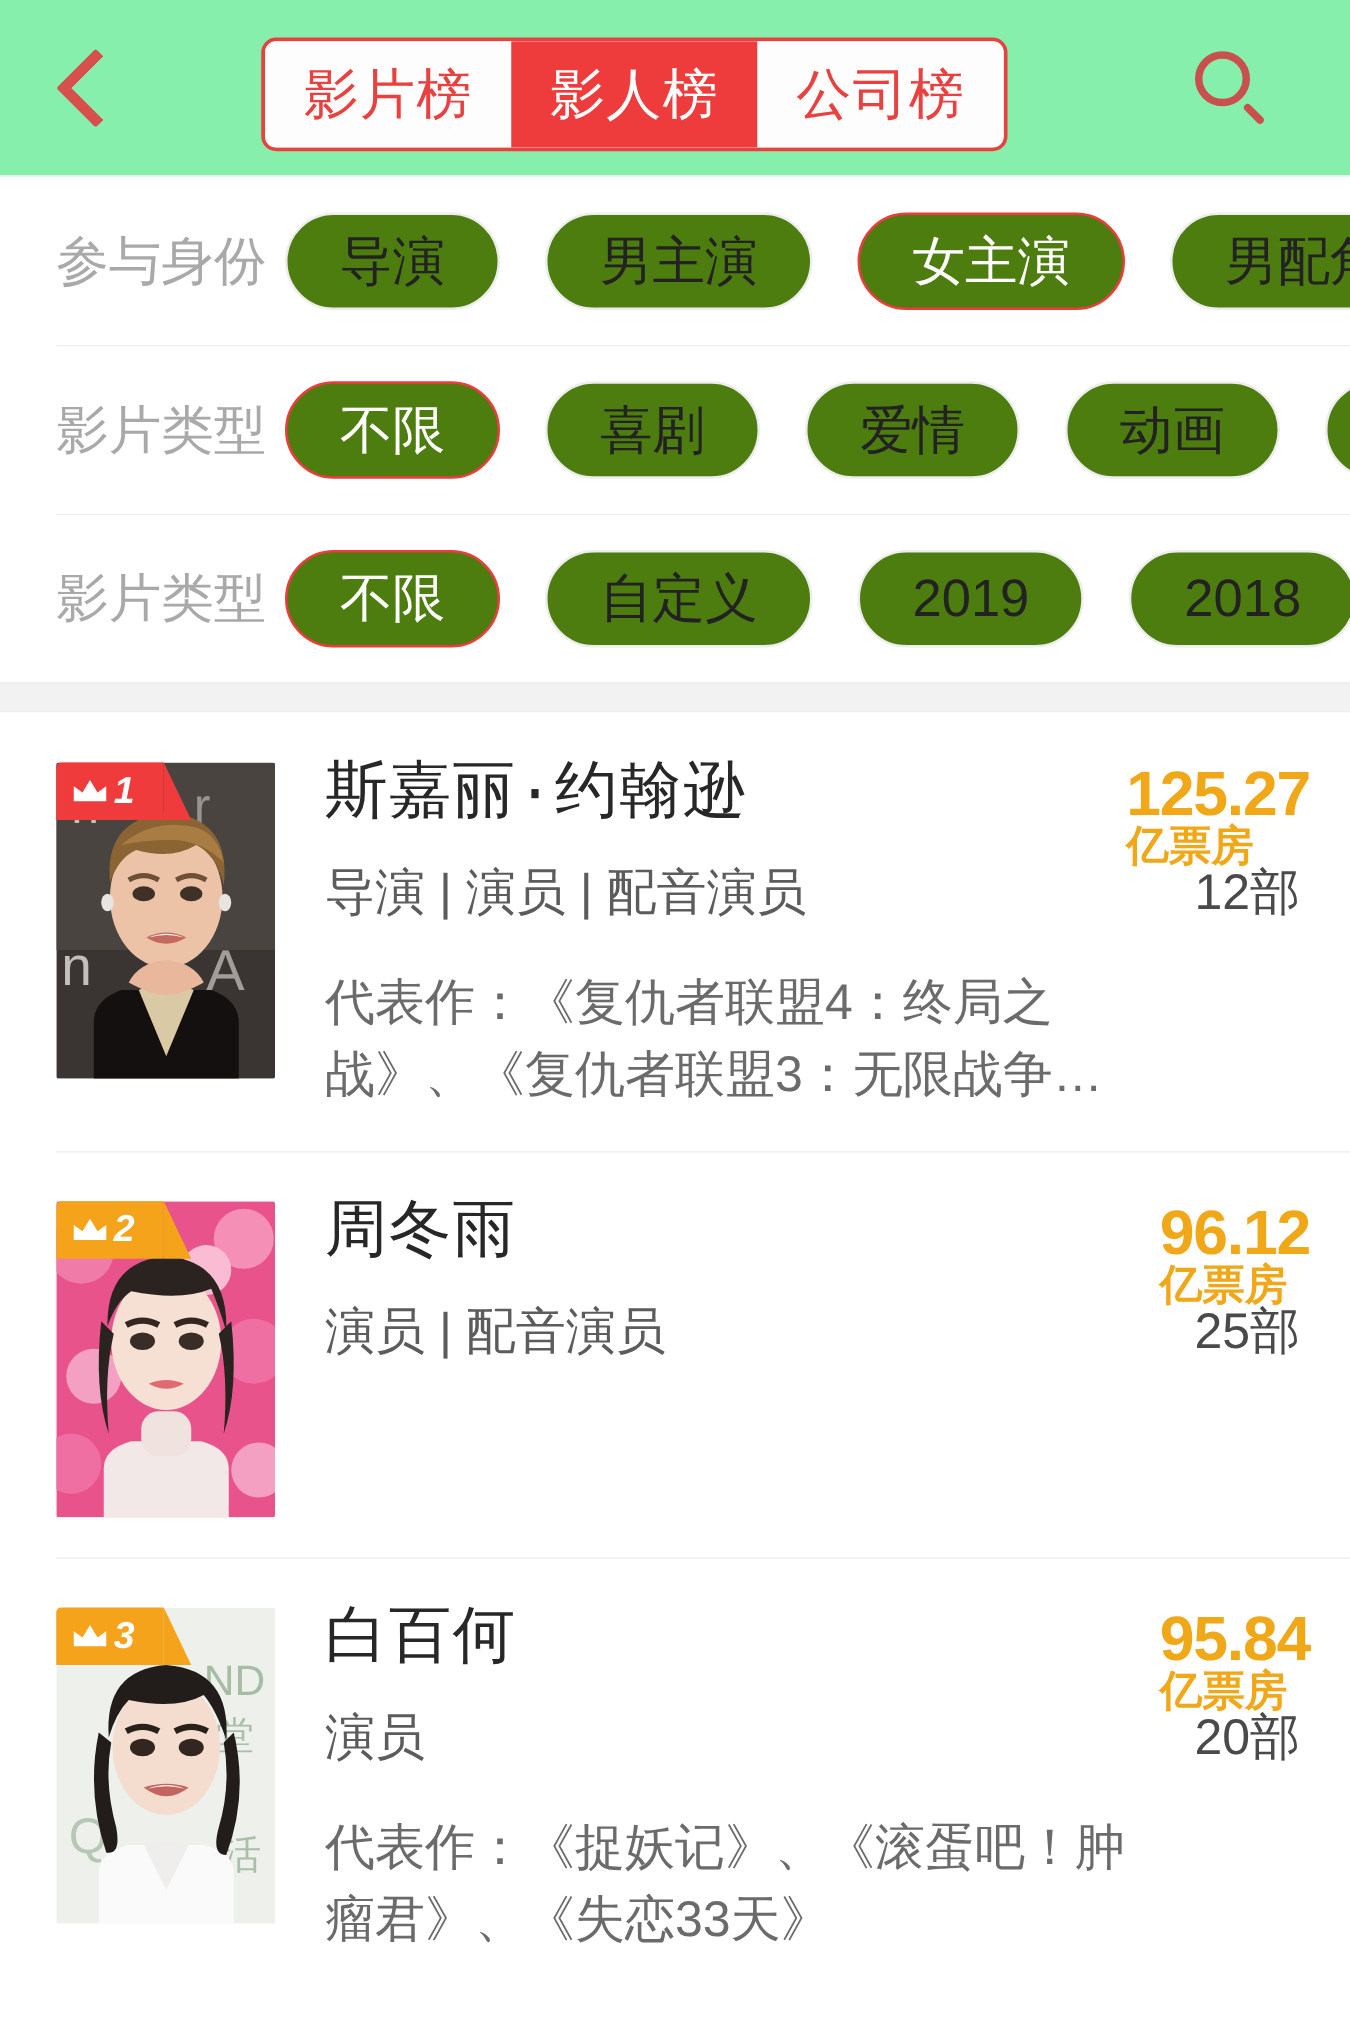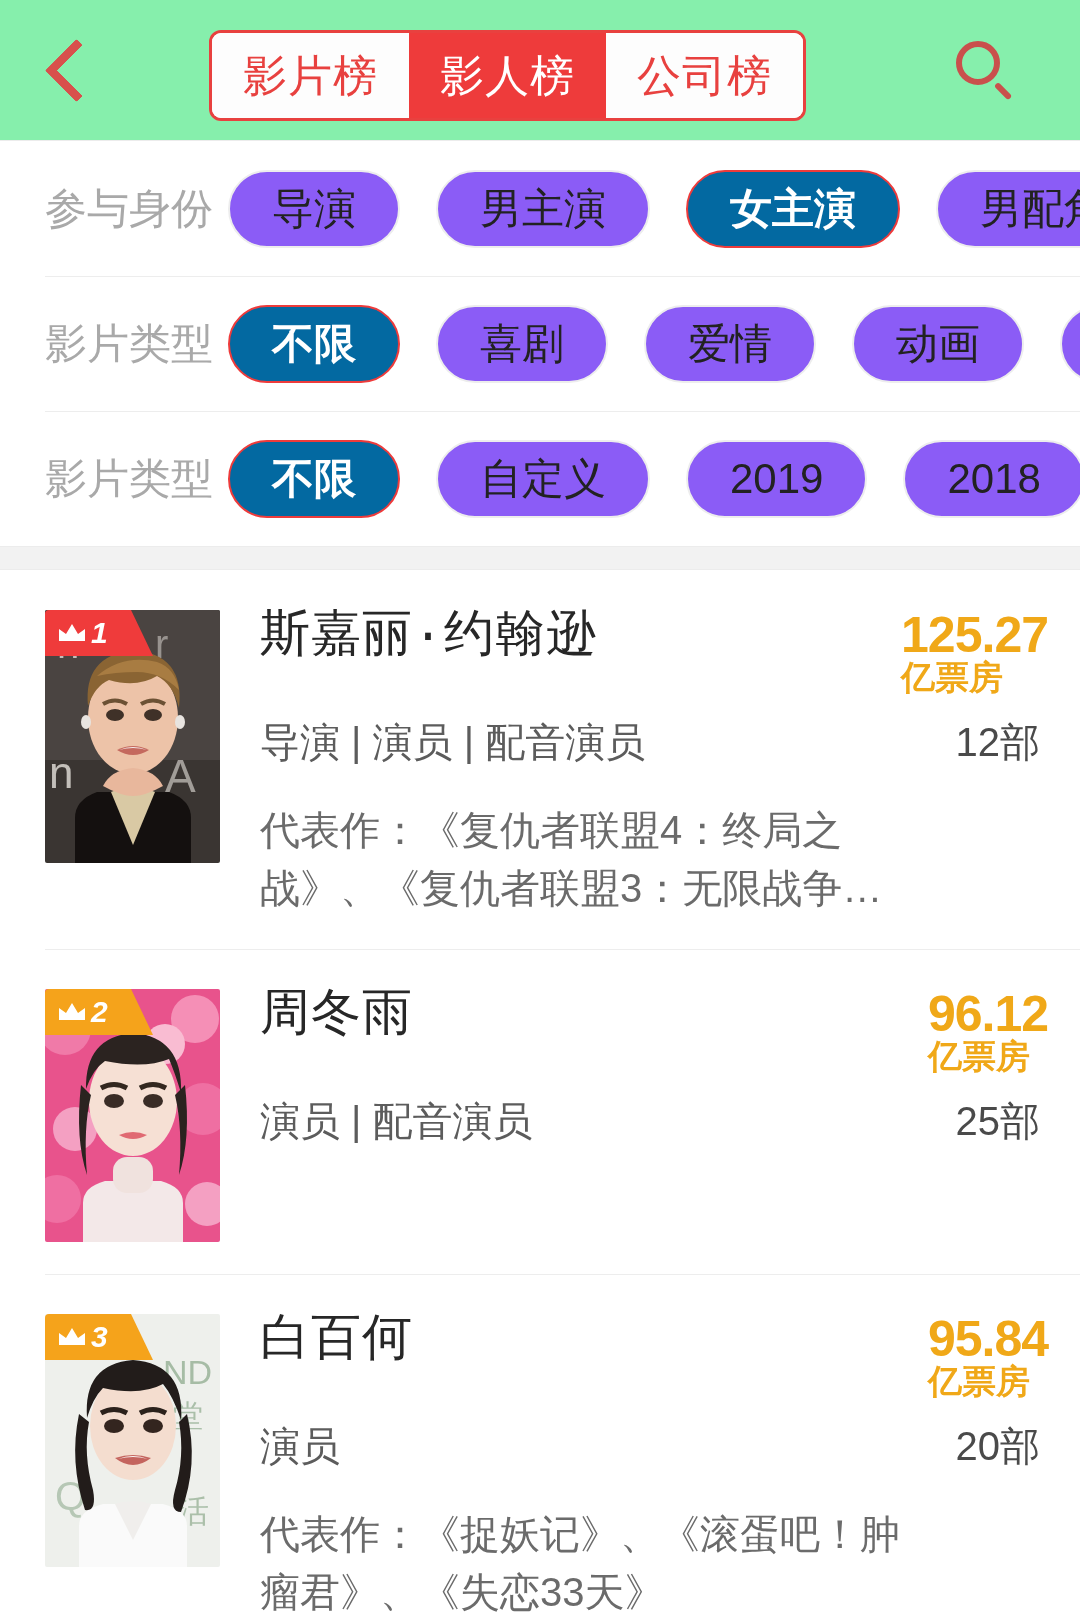--- a/index.html
+++ b/index.html
@@ -89,29 +89,29 @@
     z-index:1;
   }
   .chip{
     flex:0 0 auto;
     height:78px;
     padding:0 42px;
     margin-right:36px;
     display:flex;align-items:center;justify-content:center;
     border:2px solid #ededed;
     border-radius:39px;
-    background:#8b5cf6;
+    background:#4d7c0f;
     color:#222222;
     font-size:42px;
     white-space:nowrap;
     box-sizing:border-box;
     line-height:1;
   }
   .chip.sel{
-    background:#0369a1;border-color:#ee3b3b;color:#ffffff;font-weight:bold;
+    background:#4d7c0f;border-color:#ee3b3b;color:#ffffff;
   }
   .gapband{height:22px;background:#f2f2f2;border-top:1px solid #ececec;border-bottom:1px solid #ececec;}
 
   
   .list{background:#ffffff;}
   .item{
     position:relative;
     display:flex;
     padding:40px 40px 32px 45px;
     box-sizing:border-box;
@@ -152,21 +152,21 @@
   .info{flex:1 1 auto;min-width:0;}
   .row1{display:flex;align-items:flex-start;justify-content:space-between;}
   .name{
     font-size:50px;color:#272727;letter-spacing:1px;line-height:1;
     padding-top:2px;
     font-family:Liberation Mono, monospace;
   }
   .boxoffice{white-space:nowrap;display:flex;align-items:baseline;flex-direction:column;}
   .bo-num{font-size:50px;color:#f0a818;font-weight:bold;letter-spacing:-1px;line-height:1;}
   .bo-unit{font-size:34px;color:#f0a818;font-weight:bold;margin-left:8px;line-height:1;}
-  .row2{display:flex;align-items:baseline;justify-content:space-between;margin-top:28px;}
+  .row2{display:flex;align-items:baseline;justify-content:space-between;}
   .roles{font-size:40px;color:#5c5c5c;line-height:1;}
   .count{font-size:40px;color:#4a4a4a;line-height:1;white-space:nowrap;}
   .works{
     margin-top:39px;
     font-size:40px;color:#6b6b6b;line-height:1.45;
     max-width:640px;
     word-break:break-all;
   }
 </style>
 </head>

